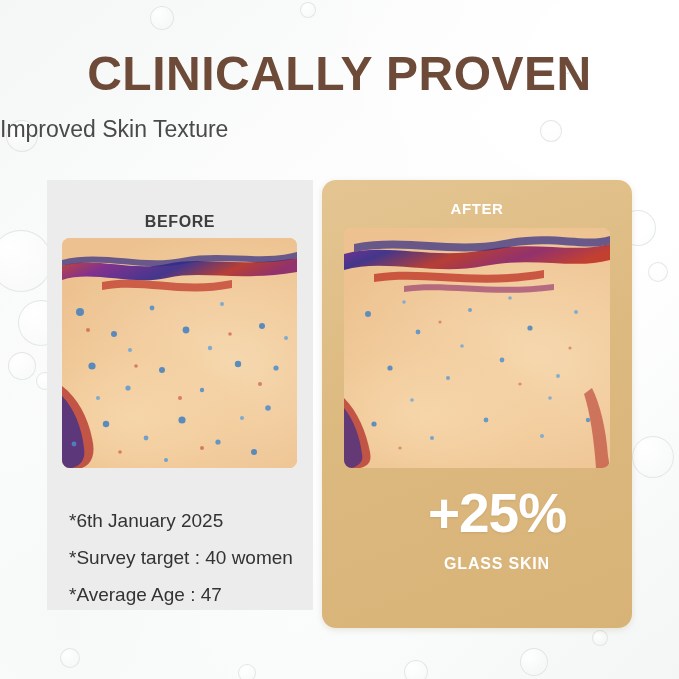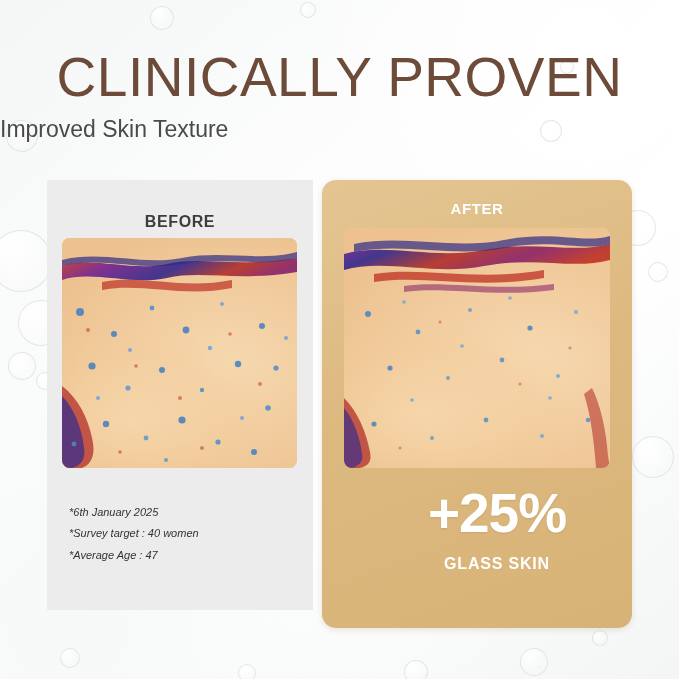--- a/index.html
+++ b/index.html
@@ -48,23 +48,23 @@
   .b14 { left: 632px; top: 436px; width: 40px;  height: 40px; }
   .b15 { left: 6px;   top: 120px; width: 30px;  height: 30px; }
   .b16 { left: 238px; top: 664px; width: 16px;  height: 16px; }
   .b17 { left: 404px; top: 660px; width: 22px;  height: 22px; }
 
   .headline {
     position: absolute;
     left: 0; right: 0;
     top: 50px;
     text-align: center;
-    font-size: 55px;
+    font-size: 48px;
     letter-spacing: 0.5px;
-    font-weight: 400;
+    font-weight: 700;
     color: #6d4b38;
     line-height: 1;
   }
   .subhead {
     position: absolute;
     left: 0; right: 0;
     top: 116px;
     font-size: 23px;
     font-weight: 400;
     color: #4a4a4a;
@@ -145,23 +145,22 @@
       radial-gradient(ellipse 80% 60% at 70% 55%, #f6d9b0 0%, #f1cb9d 60%, #edc290 100%),
       linear-gradient(180deg, #f0c68f 0%, #f5d6ab 28%, #f4d2a3 70%, #efc795 100%);
   }
 
   .stats {
     position: absolute;
     left: 22px;
     top: 322px;
     width: 230px;
     color: #333333;
-    font-size: 11px;
+    font-size: 19px;
     line-height: 1.95;
-    font-style: italic;
   }
   .stats div { white-space: nowrap; }
 
   .result {
     position: absolute;
     left: 0; right: 0;
     top: 305px;
     text-align: center;
     color: #ffffff;
     padding-left: 40px;

